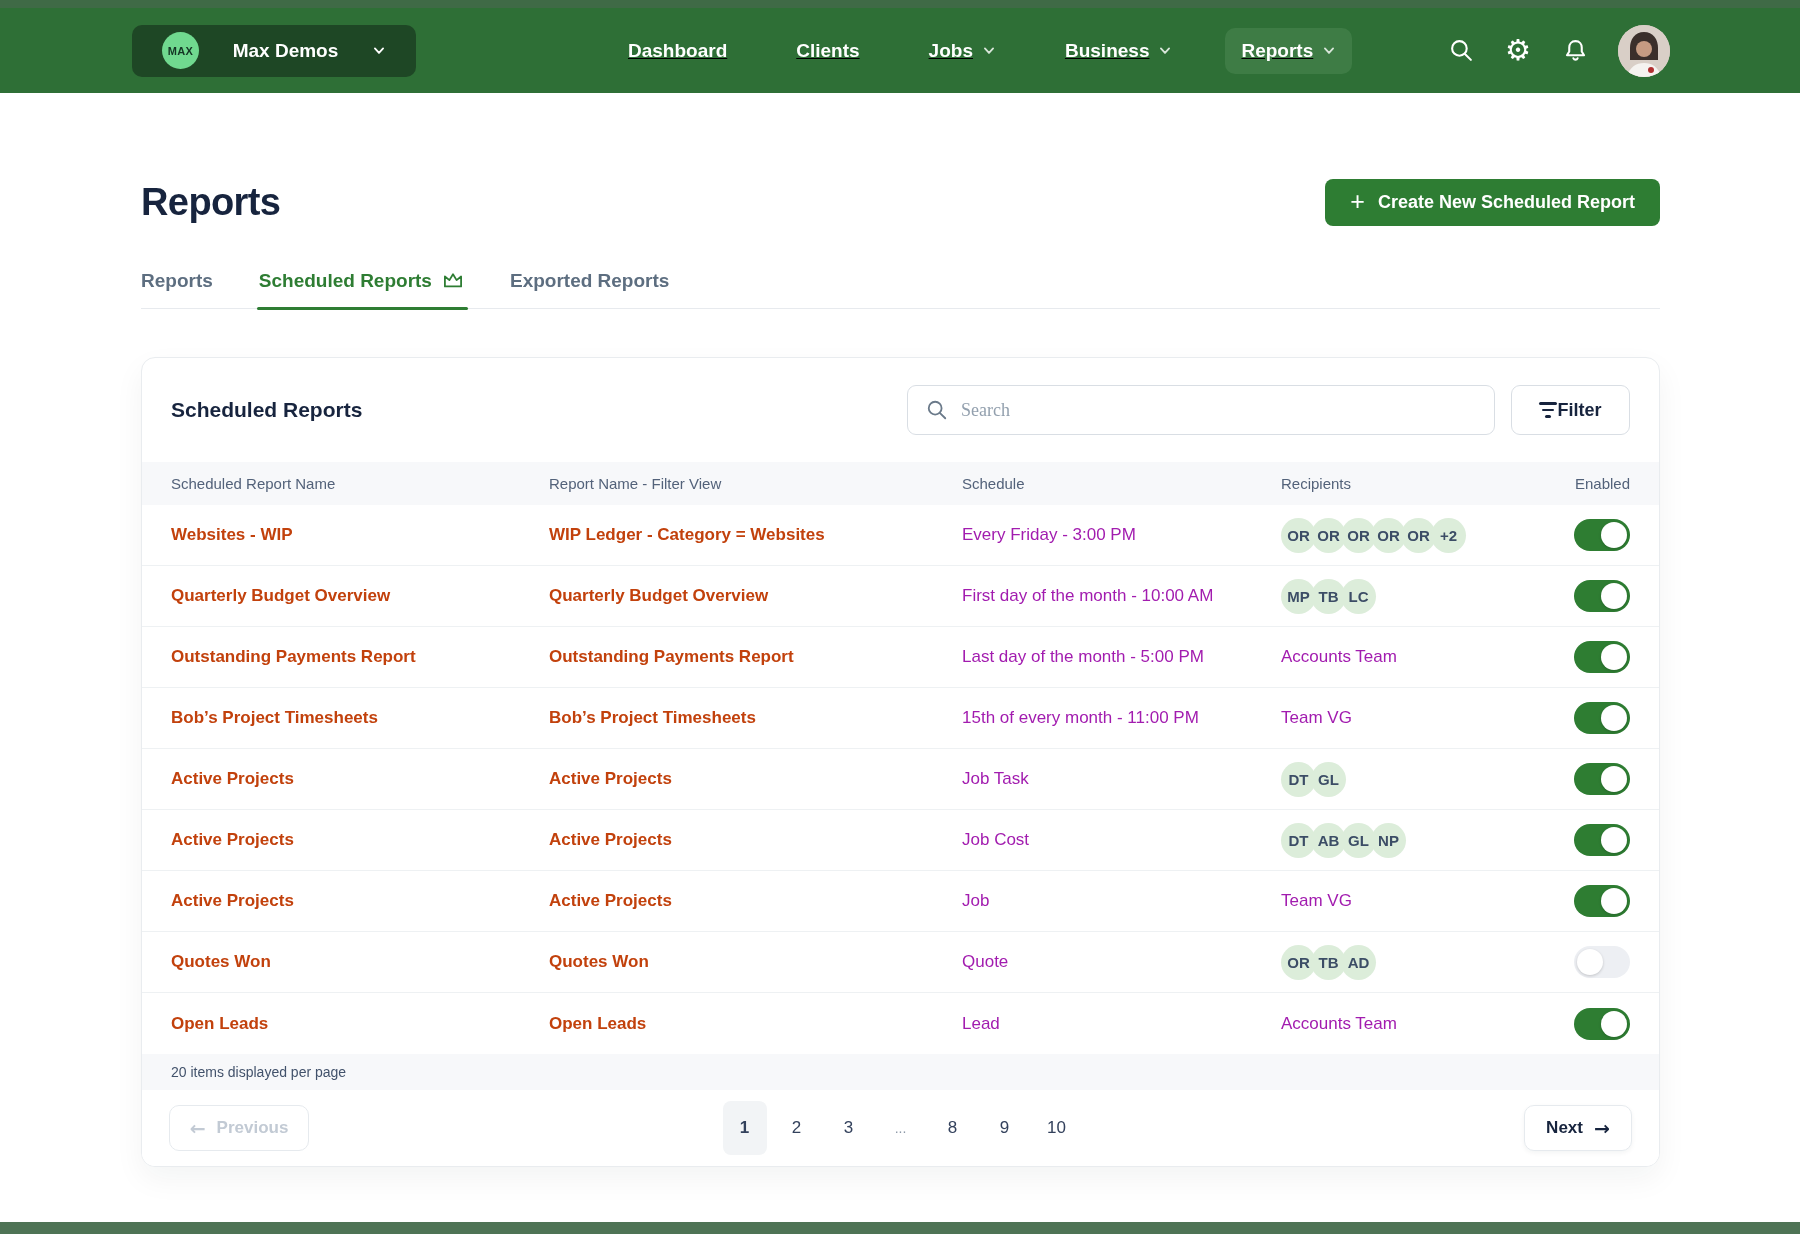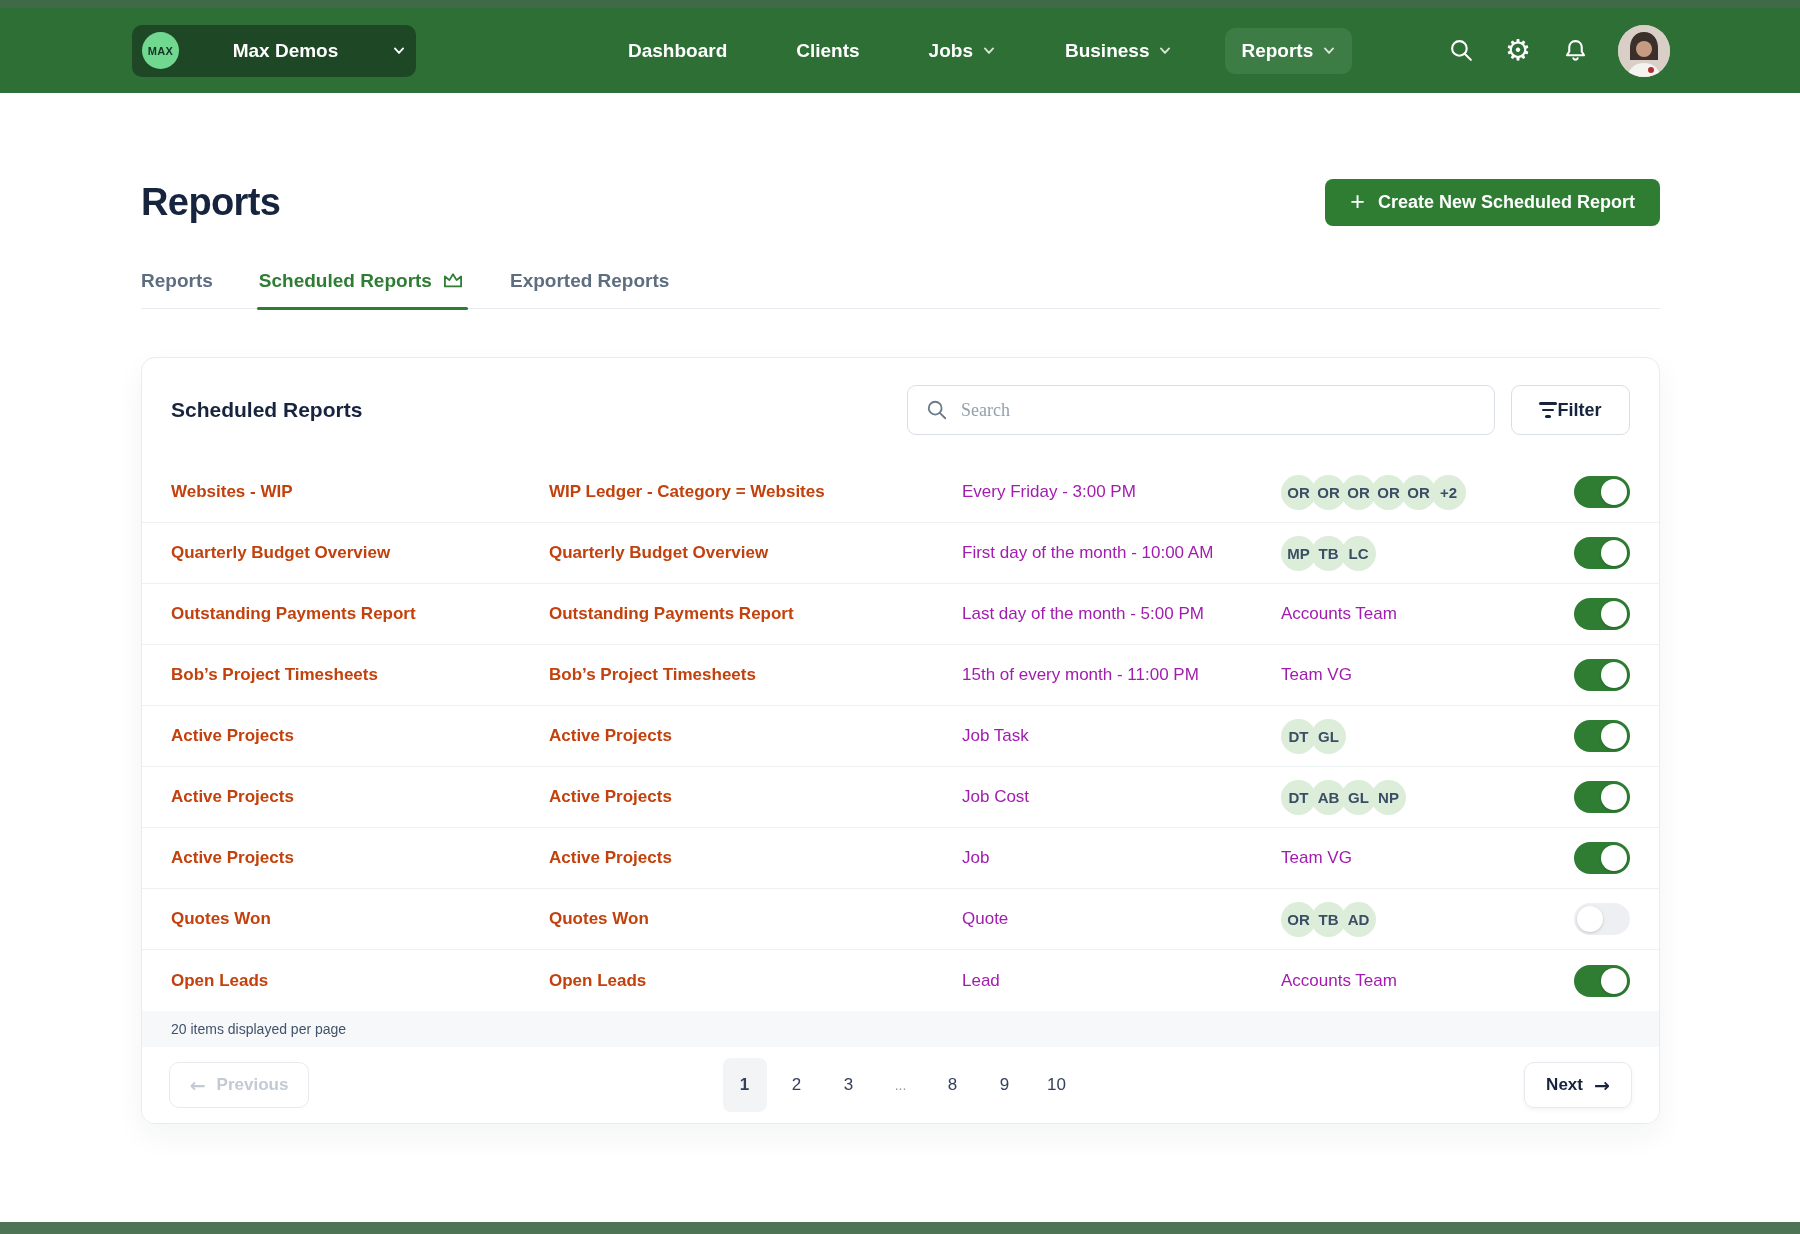--- a/index.html
+++ b/index.html
@@ -5,28 +5,28 @@
   * { margin:0; padding:0; box-sizing:border-box; }
   html,body { width:1800px; height:1234px; background:#fff; overflow:hidden;
               font-family:"Liberation Sans", sans-serif; }
 
   
   .top-strip  { height:8px;  background:#3f6a46; }
   .bottom-strip { position:absolute; left:0; bottom:0; width:100%; height:12px; background:#4e7355; }
 
   .navbar { height:85px; background:#2e6f36; display:flex; align-items:center; padding:0 130px 0 132px; }
   .org-pill { display:flex; align-items:center; gap:15px; background:#1e4725; border-radius:10px;
-              height:52px; width:284px; padding:0 10px; cursor:pointer; }
+              height:52px; width:284px; padding:0 30px; cursor:pointer; }
   .org-logo { width:37px; height:37px; border-radius:50%; background:#70d98f; color:#143524;
               font-size:11px; font-weight:800; display:flex; align-items:center; justify-content:center; letter-spacing:.3px; }
   .org-name { color:#fff; font-size:19px; font-weight:700; flex:1;text-align:center; }
   .chev { width:14px; height:9px; }
   .chev polyline { fill:none; stroke:#fff; stroke-width:2.2; stroke-linecap:round; stroke-linejoin:round; }
 
-  .nav-links { display:flex; align-items:center; gap:37px; margin-left:196px; }
+  .nav-links { display:flex; align-items:center; gap:37px; margin-left:196px;text-decoration:underline; }
   .nav-item { color:#fff; font-size:19px; font-weight:600; display:flex; align-items:center; gap:9px;
               padding:12px 16px; border-radius:10px; cursor:pointer; white-space:nowrap; }
   .nav-item.active { background:#3e7c45; }
   .nav-item .chev polyline { stroke:#d9e6da; }
 
   .nav-right { margin-left:auto; display:flex; align-items:center; gap:29px; }
   .nav-ic { width:28px; height:28px; display:flex; align-items:center; justify-content:center; cursor:pointer; }
   .nav-ic svg { width:25px; height:25px; }
   .nav-ic .stroke { fill:none; stroke:#fff; stroke-width:2; stroke-linecap:round; stroke-linejoin:round; }
   .gear-glyph { color:#fff; font-size:29px; line-height:1; font-family:"DejaVu Sans", sans-serif; }
@@ -207,20 +207,27 @@
       <button class="filter-btn">
         <span class="f-ic">
             <i></i>
             <i></i>
             <i></i>
           </span>
         <span>Filter</span>
       </button>
     </div>
 
+    <div class="grid thead" id="thead">
+        <div class="col">Scheduled Report Name</div>
+        <div class="col">Report Name - Filter View</div>
+        <div class="col">Schedule</div>
+        <div class="col">Recipients</div>
+        <div class="col">Enabled</div>
+      </div>
     <div id="tbody">
         <div class="grid trow">
           <div class="cell-link">Websites - WIP</div>
           <div class="cell-link">WIP Ledger - Category = Websites</div>
           <div class="cell-plain">Every Friday - 3:00 PM</div>
           <div>
             <div class="chips">
               <span class="chip">OR</span>
               <span class="chip">OR</span>
               <span class="chip">OR</span>

